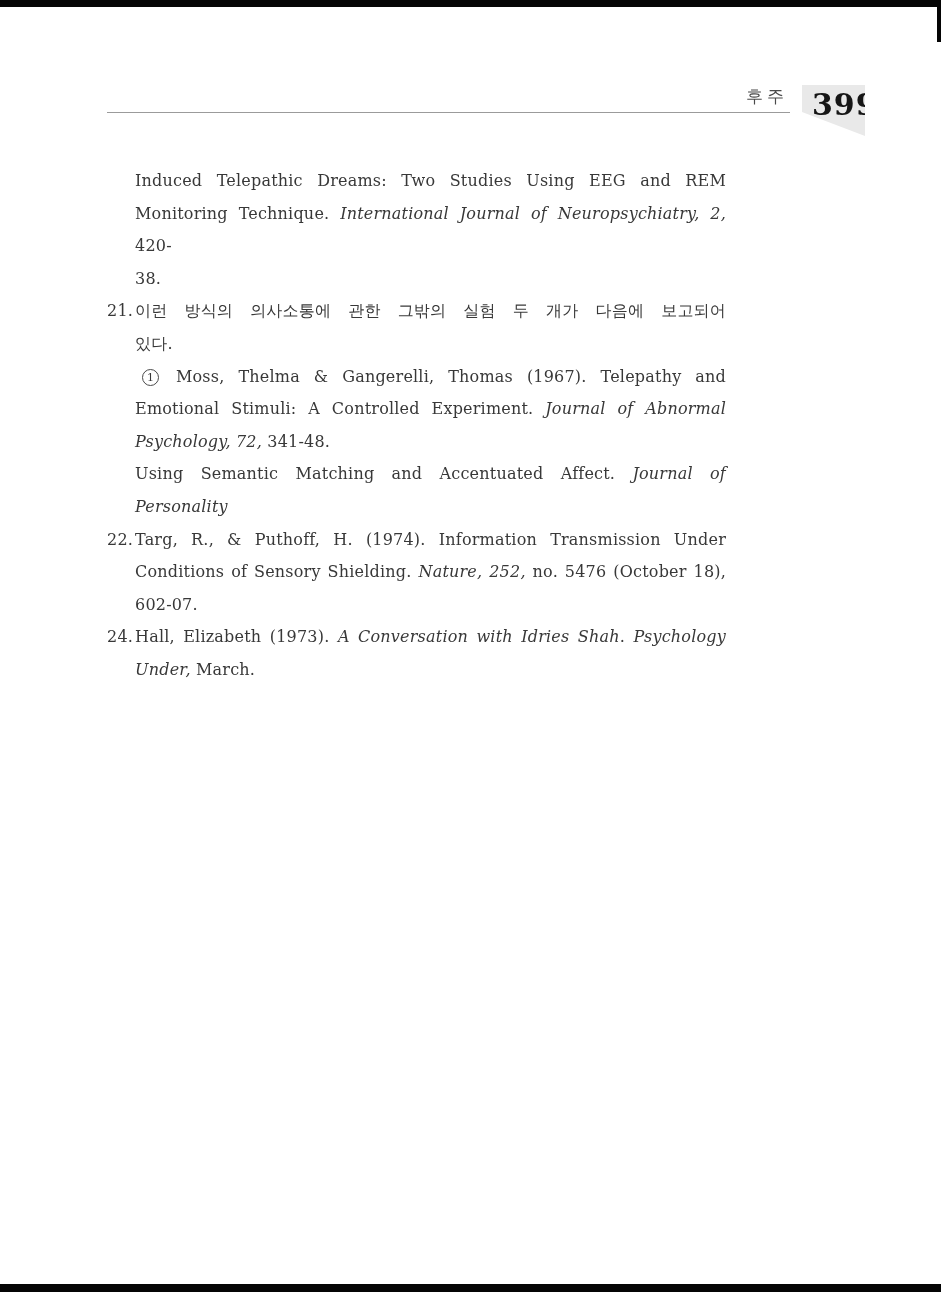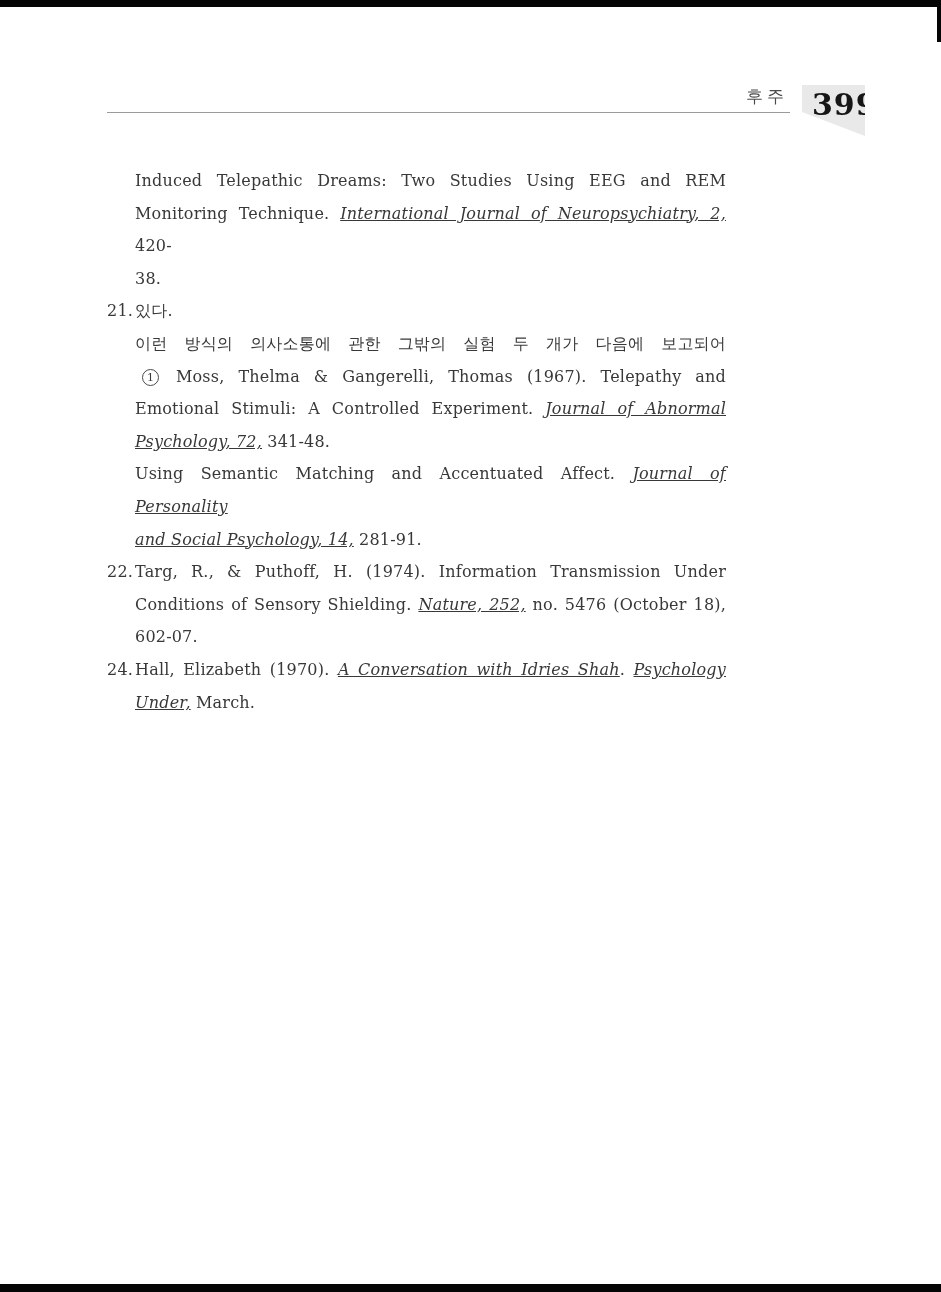--- a/index.html
+++ b/index.html
@@ -37,21 +37,21 @@
     color:#383838; font-size:16px; line-height:32.6px;
     letter-spacing:0.2px;
     margin-top:8px;
   }
   .note-block { position:relative; padding-left:28px; }
   .note-number { position:absolute; left:0; top:0; }
   .note-line { text-align:justify; text-align-last:justify; }
   .note-line.last { text-align-last:left; }
   .note-line.sub-first { padding-left:7px; }
   .rm { font-style:normal; }
-  .it { font-style:italic;text-decoration:underline; }
+  .it { font-style:italic; }
   .circled {
     display:inline-block; width:15px; height:15px; line-height:15px;
     border:1px solid #4a4a4a; border-radius:50%;
     text-align:center; text-align-last:center;
     font-size:11px; letter-spacing:0; margin-right:3px; vertical-align:1px;
     color:#383838;
   }
 </style>
 </head>
 <body>
@@ -71,39 +71,38 @@
 
   <div class="notes" id="notes-container">
       <div class="note-block">
         <span class="note-number"></span>
         <div class="note-line"><span class="rm">Induced Telepathic Dreams: Two Studies Using EEG and REM</span></div>
         <div class="note-line"><span class="rm">Monitoring Technique. </span><span class="it">International Journal of Neuropsychiatry, 2,</span><span class="rm"> 420-</span></div>
         <div class="note-line last"><span class="rm">38.</span></div>
       </div>
       <div class="note-block">
         <span class="note-number">21.</span>
+        <div class="note-line"><span class="rm">이런 방식의 의사소통에 관한 그밖의 실험 두 개가 다음에 보고되어</span></div>
         <div class="note-line last"><span class="rm">있다.</span></div>
-        <div class="note-line"><span class="rm">이런 방식의 의사소통에 관한 그밖의 실험 두 개가 다음에 보고되어</span></div>
       </div>
       <div class="note-block">
         <span class="note-number"></span>
         <div class="note-line sub-first"><span class="circled">1</span><span class="rm"> Moss, Thelma &amp; Gangerelli, Thomas (1967). Telepathy and</span></div>
         <div class="note-line"><span class="rm">Emotional Stimuli: A Controlled Experiment. </span><span class="it">Journal of Abnormal</span></div>
         <div class="note-line last"><span class="it">Psychology, 72,</span><span class="rm"> 341-48.</span></div>
       </div>
       <div class="note-block">
         <span class="note-number"></span>
         <div class="note-line"><span class="rm">Using Semantic Matching and Accentuated Affect. </span><span class="it">Journal of Personality</span></div>
-        <div class="note-line last"><span class="it">and Social Psychology, 14,</span><span class="rm"> 281-91.</span></div>
       </div>
       <div class="note-block">
         <span class="note-number">22.</span>
         <div class="note-line"><span class="rm">Targ, R., &amp; Puthoff, H. (1974). Information Transmission Under</span></div>
         <div class="note-line"><span class="rm">Conditions of Sensory Shielding. </span><span class="it">Nature, 252,</span><span class="rm"> no. 5476 (October 18),</span></div>
         <div class="note-line last"><span class="rm">602-07.</span></div>
       </div>
       <div class="note-block">
         <span class="note-number">24.</span>
-        <div class="note-line"><span class="rm">Hall, Elizabeth (1970). </span><span class="it">A Conversation with Idries Shah</span><span class="rm">. </span><span class="it">Psychology</span></div>
+        <div class="note-line"><span class="rm">Hall, Elizabeth (1973). </span><span class="it">A Conversation with Idries Shah</span><span class="rm">. </span><span class="it">Psychology</span></div>
         <div class="note-line last"><span class="it">Under,</span><span class="rm"> March.</span></div>
       </div>
     </div>
 </div>
 
 </body></html>

